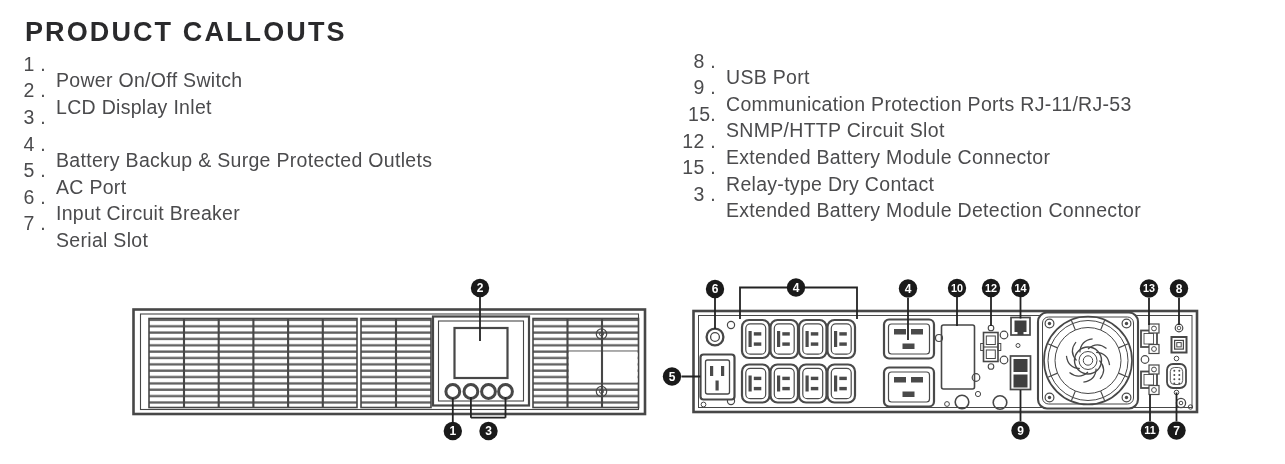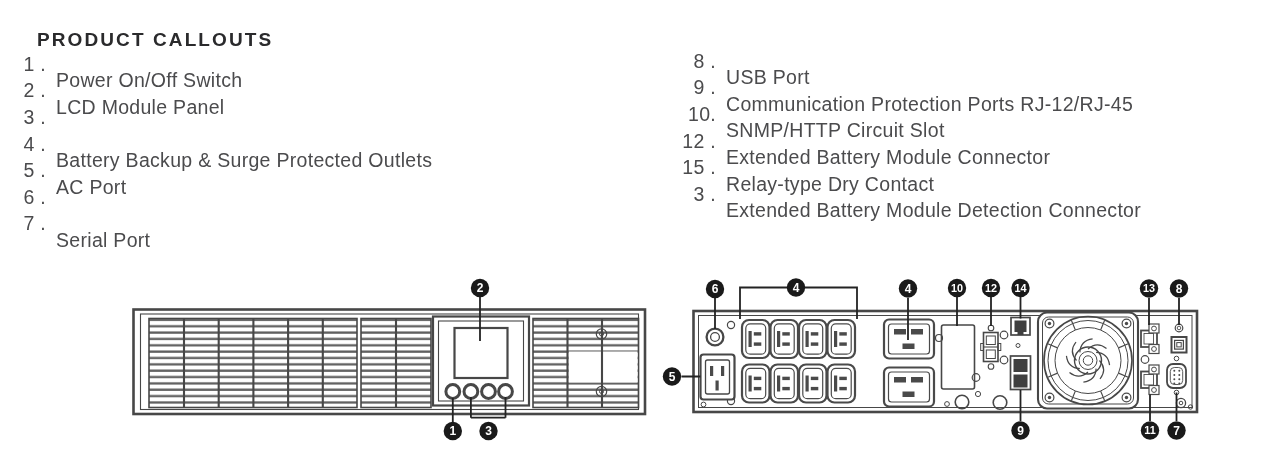--- a/index.html
+++ b/index.html
@@ -1,18 +1,18 @@
 <!DOCTYPE html>
 <html><head>
 <meta charset="utf-8">
 <style>
   html,body{margin:0;padding:0;background:#fff;}
   .page{position:relative;width:1285px;height:464px;background:#ffffff;overflow:hidden;
         font-family:"Liberation Sans",sans-serif;}
-  .title{position:absolute;left:21px;top:13px;margin:16px;font-size:19px;font-weight:bold;
+  .title{position:absolute;left:21px;top:13px;margin:4px;font-size:27px;font-weight:bold;
          color:#2a2a2c;letter-spacing:2.1px;}
   ul.callout-list{position:absolute;margin:0;padding:0;list-style:none;}
   ul.left-list{left:22px;top:51px;}
   ul.right-list{left:676px;top:48px;}
   .callout-list li{display:flex;height:26.6px;align-items:center;font-size:19.5px;
                    color:#4b4b4d;letter-spacing:0.3px;white-space:pre;}
   .left-list .num{display:inline-block;width:24px;text-align:right;}
   .right-list .num{display:inline-block;width:40px;text-align:right;}
   .callout-list .label{margin-left:10px;margin-top:33px;}
   svg.diagram{position:absolute;left:0;top:0;width:1285px;height:464px;}
@@ -22,32 +22,32 @@
 </style>
 </head>
 <body>
 
 <div class="page">
 
   <h1 class="title">PRODUCT CALLOUTS</h1>
 
   <ul class="callout-list left-list">
     <li><span class="num">1 .</span><span class="label">Power On/Off Switch</span></li>
-    <li><span class="num">2 .</span><span class="label">LCD Module Panel</span></li>
+    <li><span class="num">2 .</span><span class="label">LCD Display Inlet</span></li>
     <li><span class="num">3 .</span></li>
     <li><span class="num">4 .</span><span class="label">Battery Backup &amp; Surge Protected Outlets</span></li>
     <li><span class="num">5 .</span><span class="label">AC Port</span></li>
-    <li><span class="num">6 .</span></li>
-    <li><span class="num">7 .</span><span class="label">Serial Port</span></li>
+    <li><span class="num">6 .</span><span class="label">Input Circuit Breaker</span></li>
+    <li><span class="num">7 .</span><span class="label">Serial Slot</span></li>
   </ul>
 
   <ul class="callout-list right-list">
     <li><span class="num">8 .</span><span class="label">USB Port</span></li>
-    <li><span class="num">9 .</span><span class="label">Communication Protection Ports RJ-12/RJ-45</span></li>
-    <li><span class="num">10.</span><span class="label">SNMP/HTTP Circuit Slot</span></li>
+    <li><span class="num">9 .</span><span class="label">Communication Protection Ports RJ-11/RJ-53</span></li>
+    <li><span class="num">15.</span><span class="label">SNMP/HTTP Circuit Slot</span></li>
     <li><span class="num">12 .</span><span class="label">Extended Battery Module Connector</span></li>
     <li><span class="num">15 .</span><span class="label">Relay-type Dry Contact</span></li>
     <li><span class="num">3 .</span><span class="label">Extended Battery Module Detection Connector</span></li>
   </ul>
 
   <svg class="diagram" viewBox="0 0 1285 464" xmlns="http://www.w3.org/2000/svg">
     <defs>
       <pattern id="vents" width="12" height="6.35" patternUnits="userSpaceOnUse">
         <line x1="0" y1="2.4" x2="12" y2="2.4" stroke="#5f5f5f" stroke-width="2.3"></line>
       </pattern>

